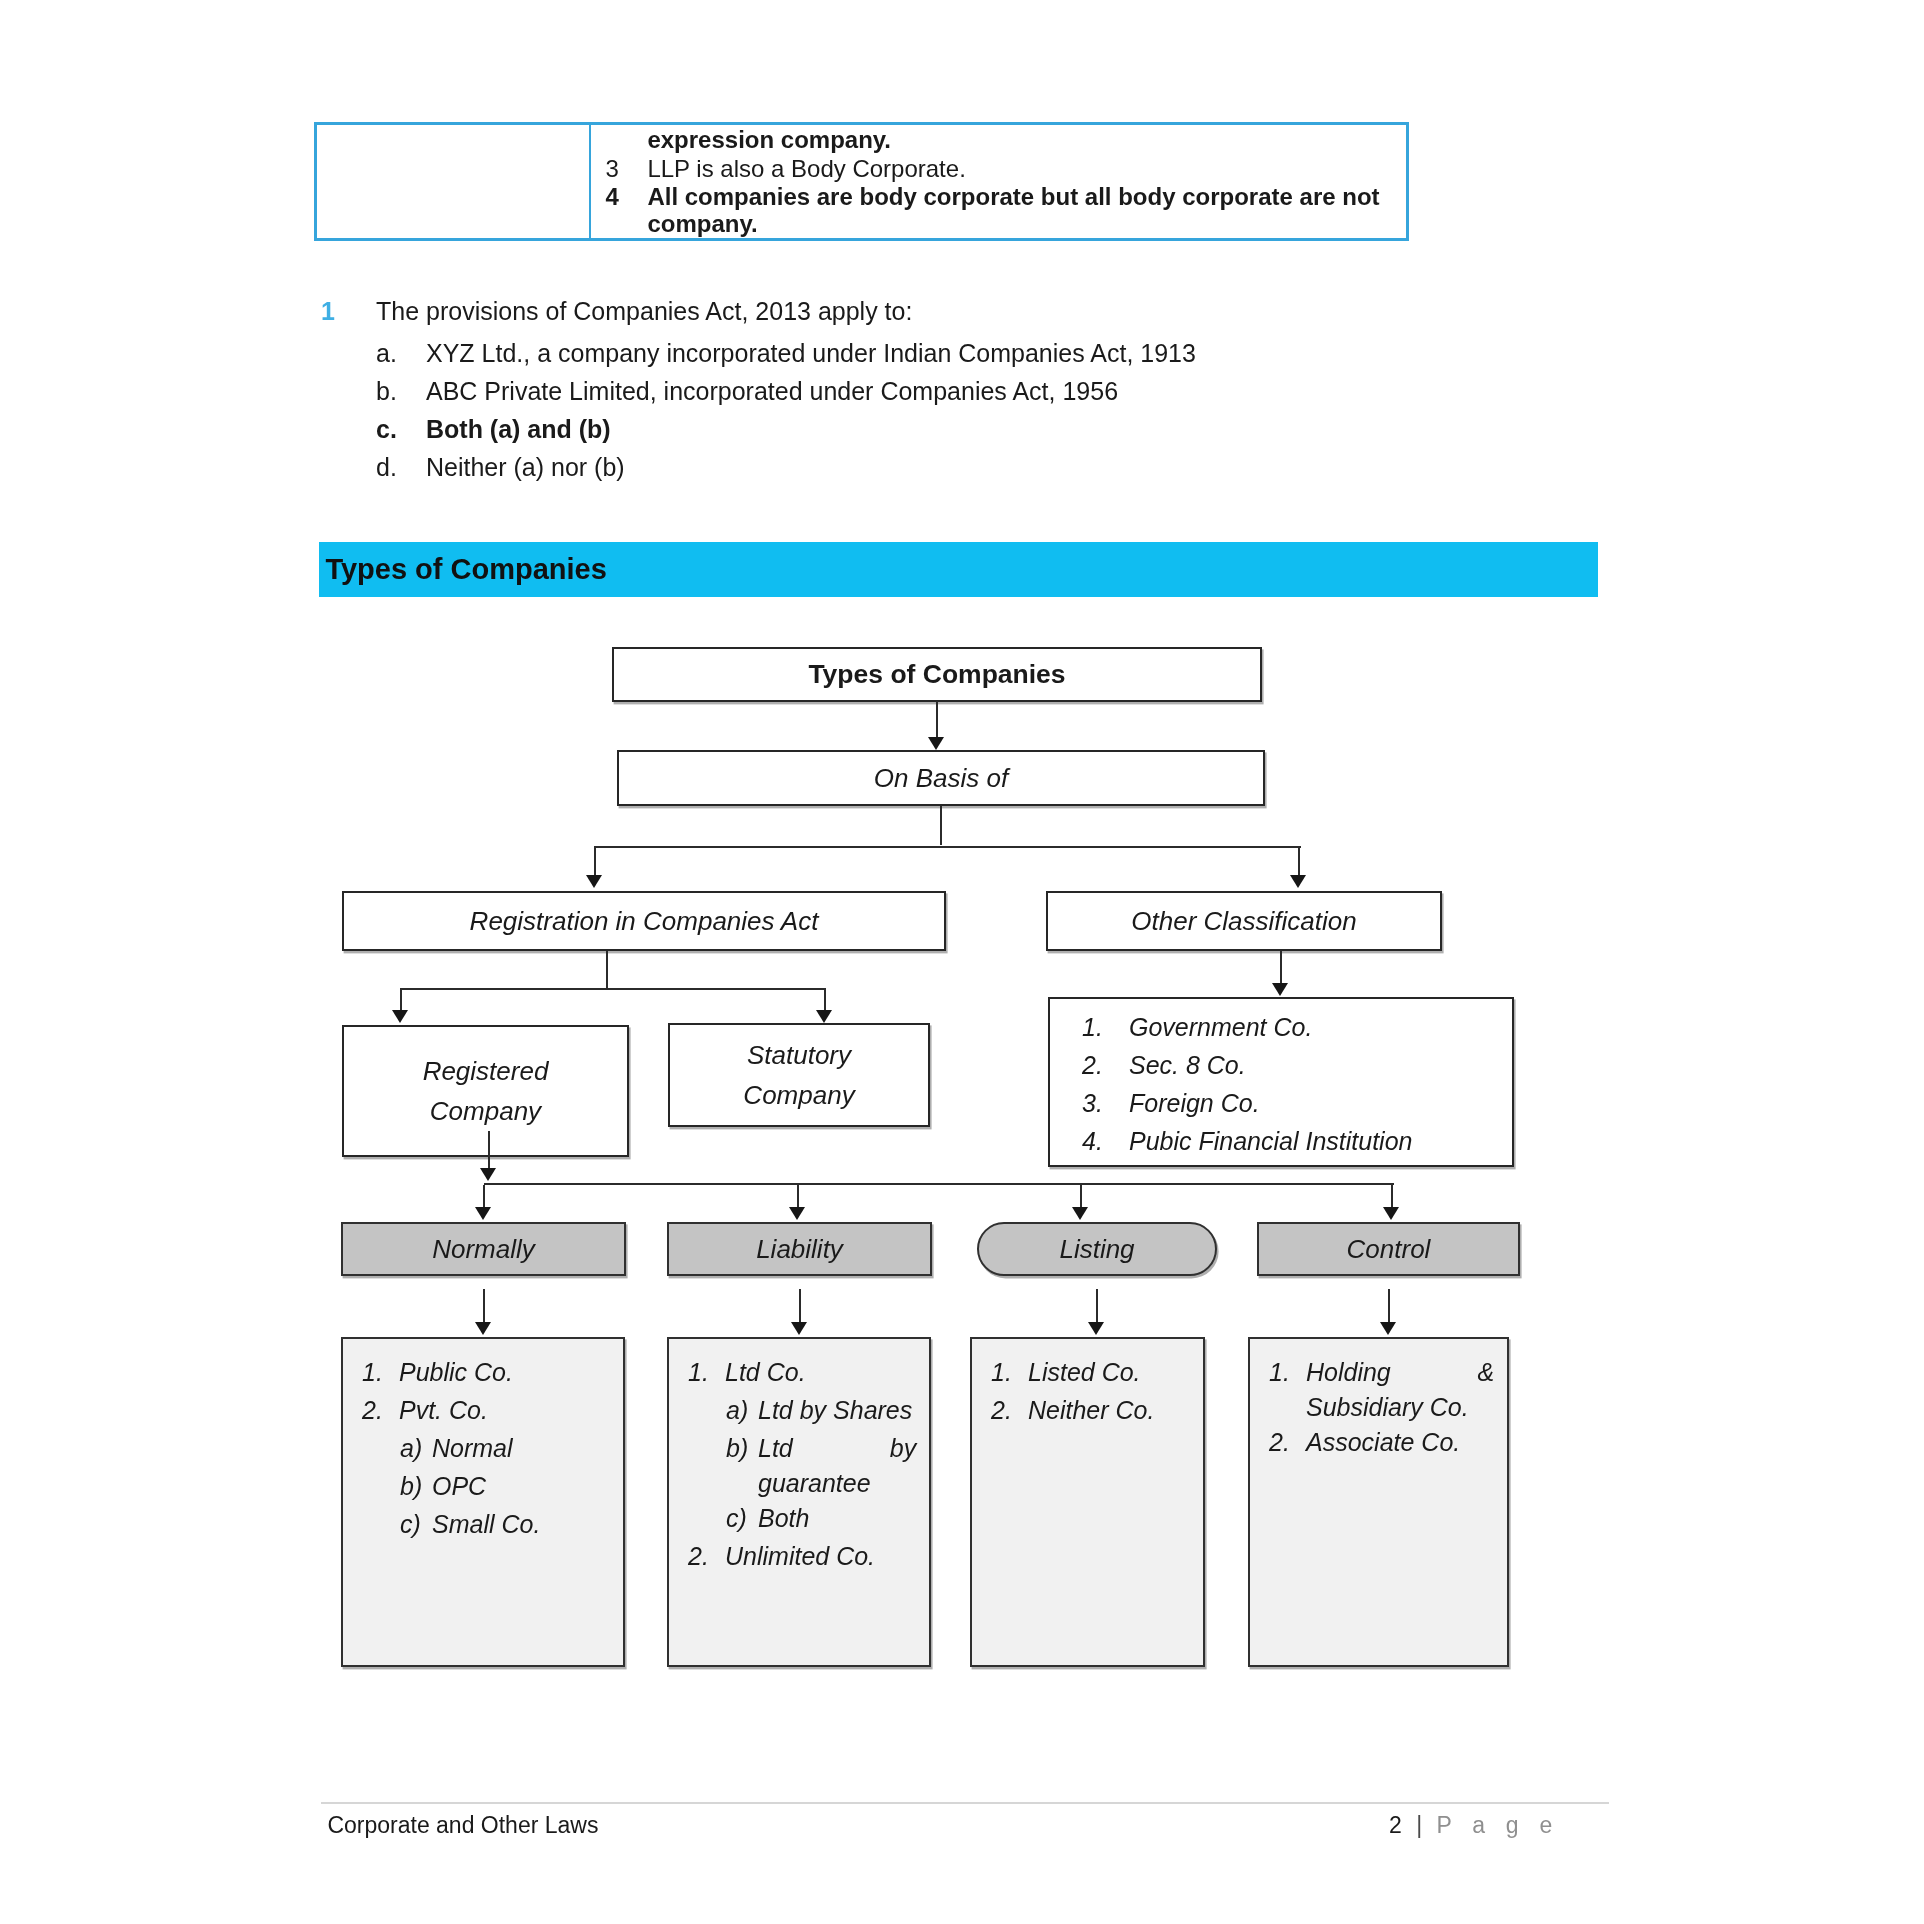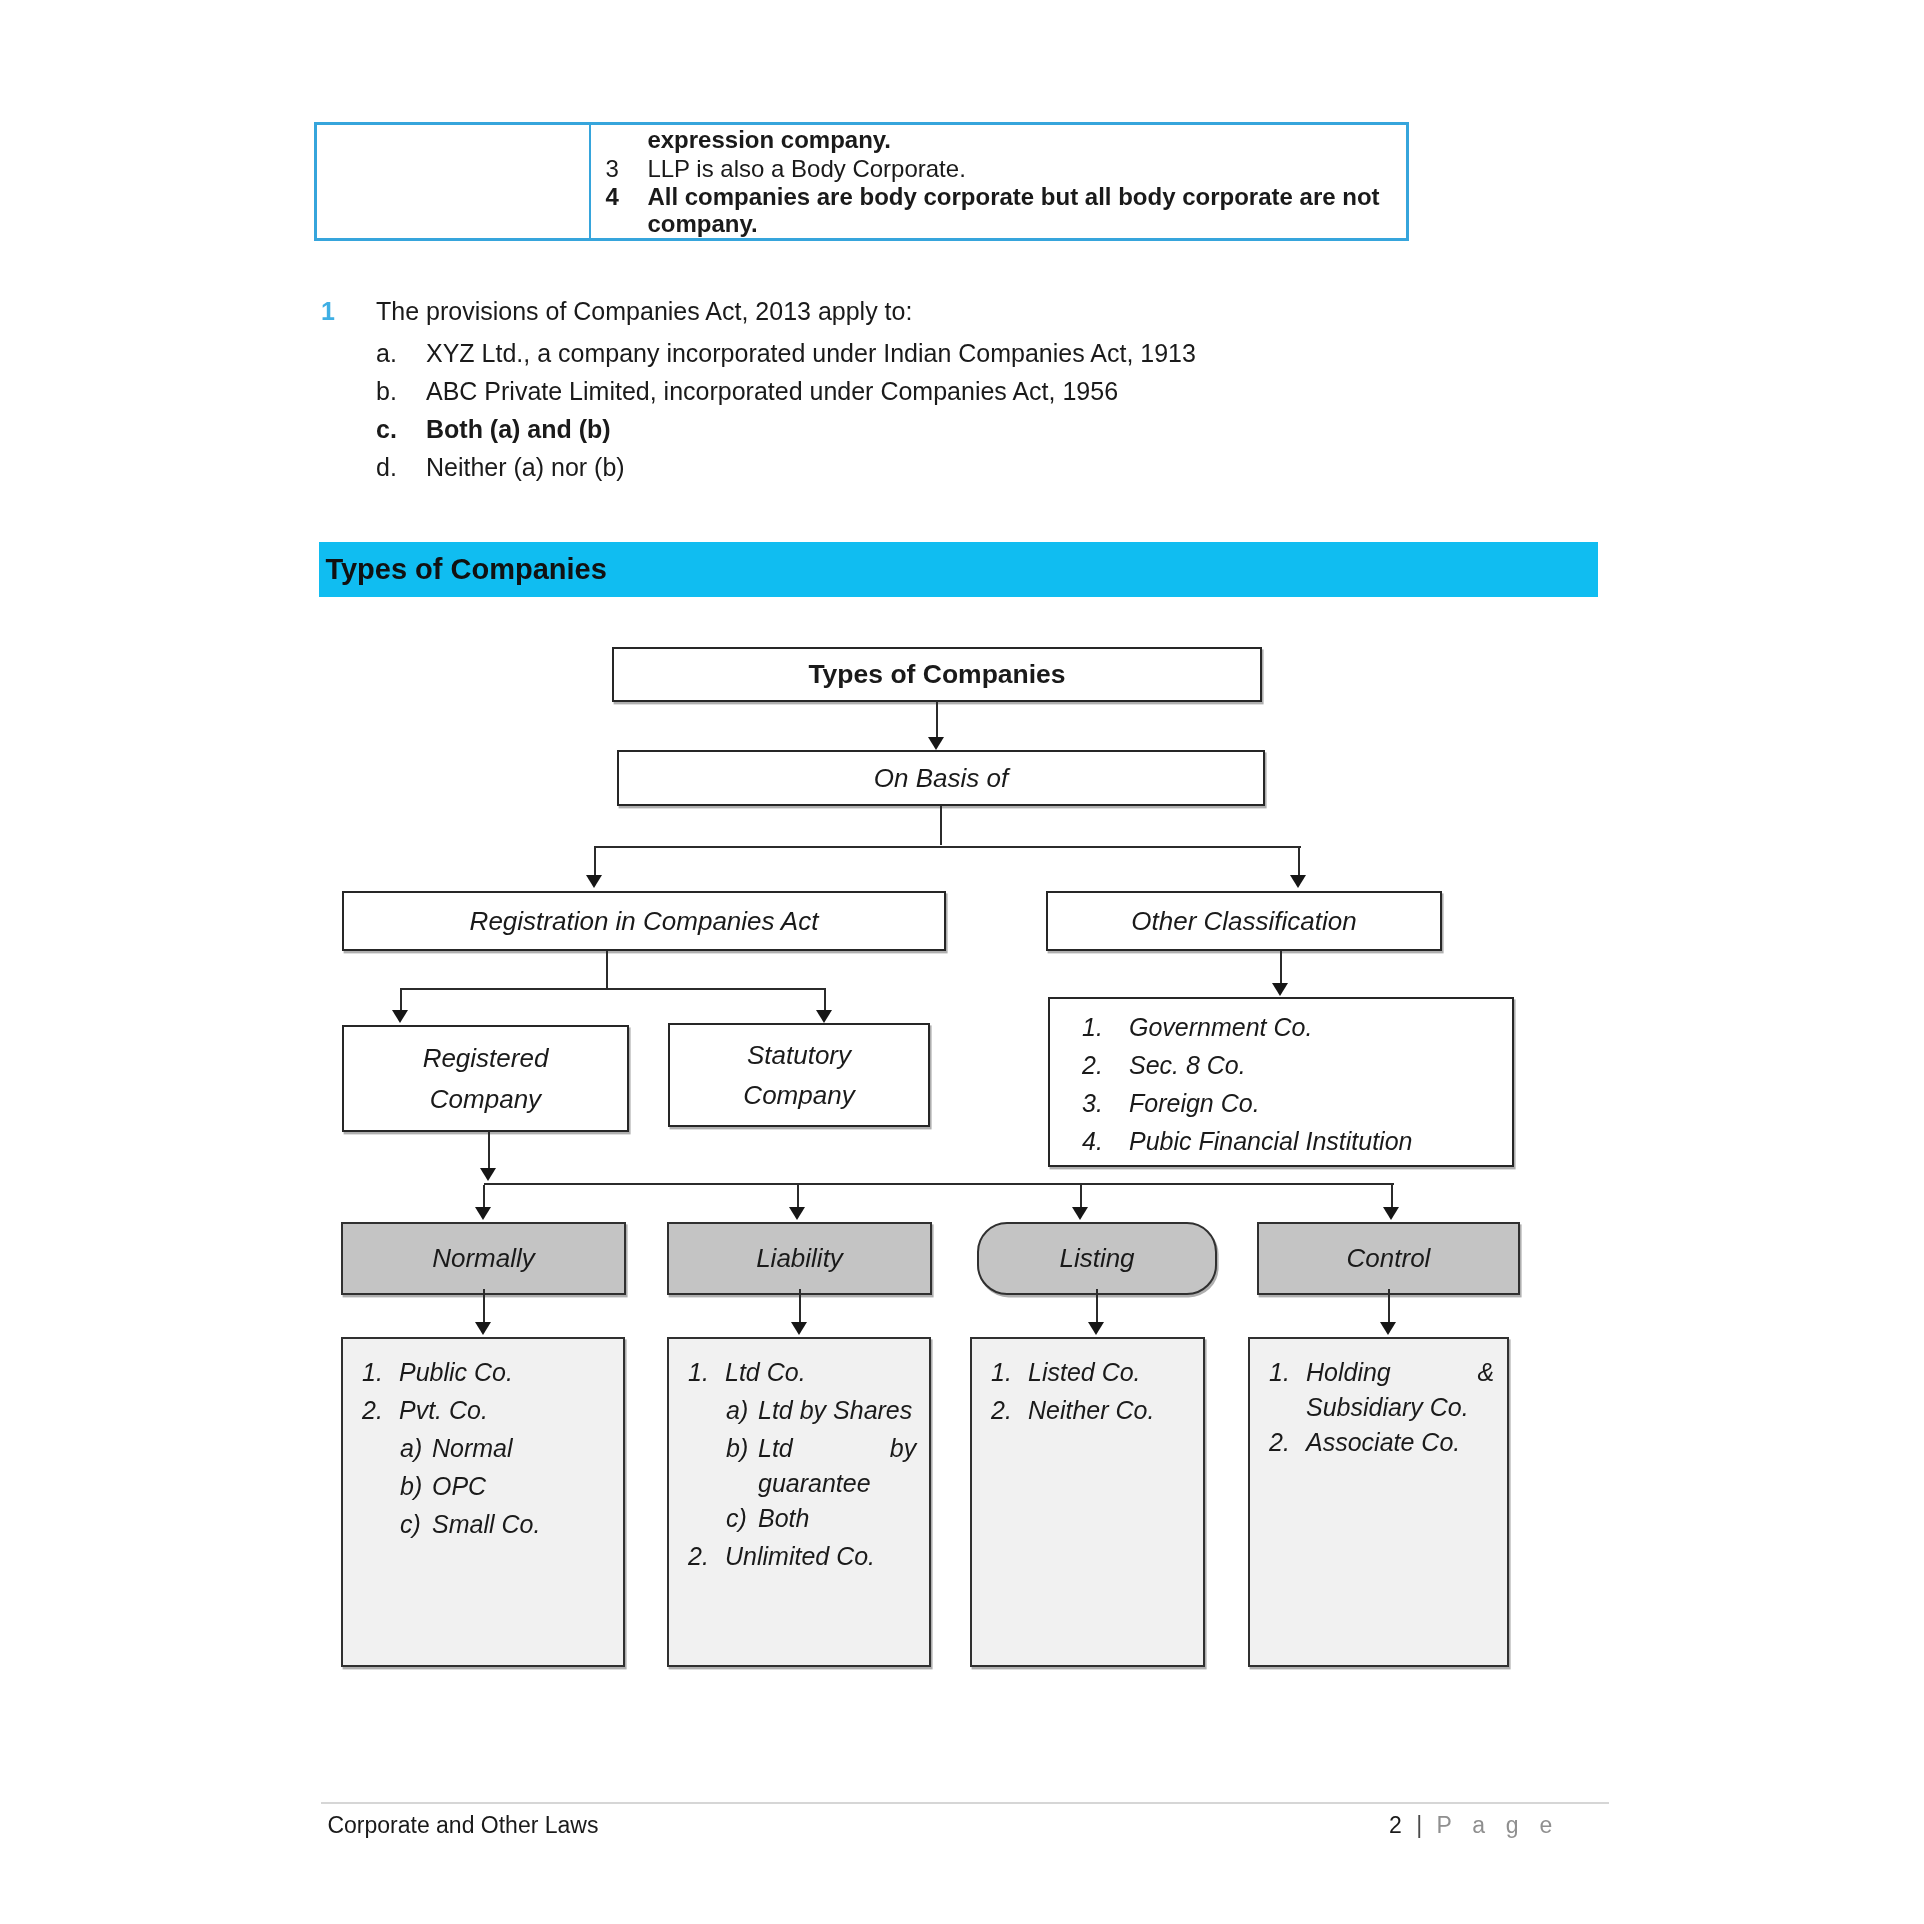--- a/index.html
+++ b/index.html
@@ -30,21 +30,21 @@
                background:#10bdf1;display:flex;align-items:center;}
   .section-bar .bar-text{font-size:29px;font-weight:bold;color:#111;padding-left:6.4px;}
 
   
   .flow{position:absolute;left:314px;top:634px;width:1296px;height:1051px;}
   .fbox{position:absolute;background:#fff;border:2.4px solid #262626;box-sizing:border-box;
         box-shadow:1.6px 2.4px 0 rgba(110,110,110,.55);
         display:flex;align-items:center;justify-content:center;text-align:center;
         font-size:26px;font-style:italic;white-space:pre-line;line-height:1.55;}
   .fbox.title{font-style:normal;font-weight:bold;font-size:26.5px;}
-  .gbox{position:absolute;top:588px;height:73px;background:#c4c4c4;border:2.4px solid #303030;
+  .gbox{position:absolute;top:588px;height:54px;background:#c4c4c4;border:2.4px solid #303030;
         box-sizing:border-box;box-shadow:1.6px 2.4px 0 rgba(110,110,110,.55);
         display:flex;align-items:center;justify-content:center;
         font-size:26px;font-style:italic;}
   .lbox{position:absolute;top:703px;height:330px;background:#f1f1f1;border:2.4px solid #303030;
         box-sizing:border-box;box-shadow:1.6px 2.4px 0 rgba(110,110,110,.55);
         padding:16px 9.6px 8px 19px;font-size:25px;font-style:italic;overflow:hidden;}
   .olist{position:absolute;left:734px;top:363px;width:466px;height:170px;background:#fff;
          border:2.4px solid #262626;box-sizing:border-box;box-shadow:1.6px 2.4px 0 rgba(110,110,110,.55);
          padding:11.2px 8px 0 32px;font-size:25px;font-style:italic;}
   .lrow{display:flex;min-height:38px;align-items:flex-start;line-height:35px;}
@@ -123,21 +123,21 @@
 <div class="flow">
 
   <div class="fbox title" style="left:298px;top:13px;width:650px;height:55px;">Types of Companies</div>
 
   <div class="fbox" style="left:303px;top:116px;width:648px;height:56px;">On Basis of</div>
 
   <div class="fbox" style="left:28px;top:257px;width:604px;height:60px;">Registration in Companies Act</div>
 
   <div class="fbox" style="left:732px;top:257px;width:396px;height:60px;">Other Classification</div>
 
-  <div class="fbox" style="left:28px;top:391px;width:287px;height:107px;">Registered
+  <div class="fbox" style="left:28px;top:391px;width:287px;height:132px;">Registered
 Company</div>
 
   <div class="fbox" style="left:354px;top:389px;width:262px;height:104px;">Statutory
 Company</div>
 
   <div class="olist" id="other-list">
       <div class="lrow">
         <span class="lnum">1.</span>
         <div class="itext">Government Co.</div>
       </div>

